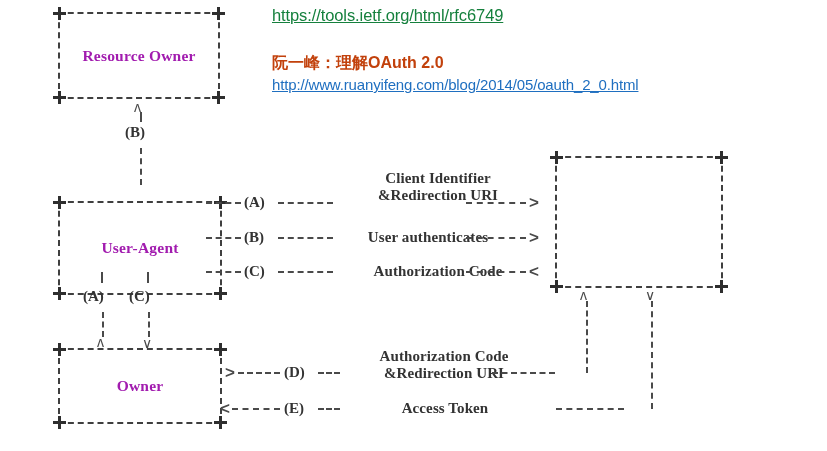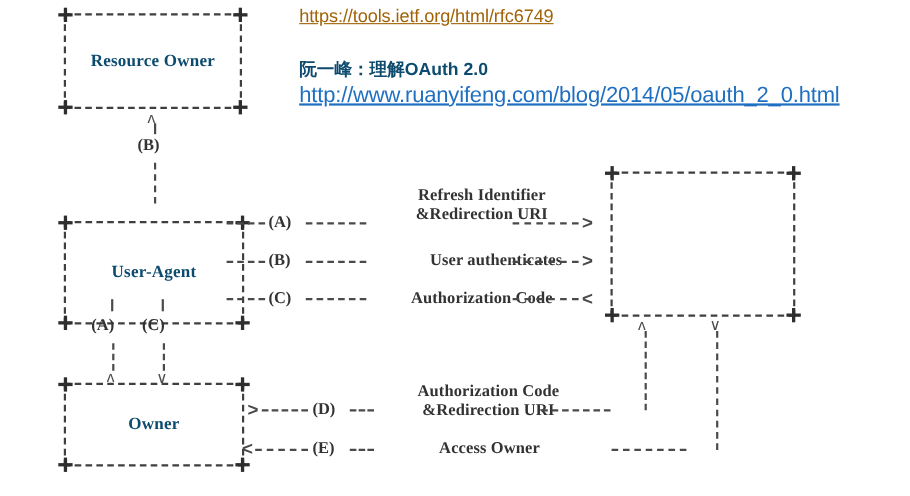--- a/index.html
+++ b/index.html
@@ -14,35 +14,35 @@
     overflow: hidden;
     font-family: "Liberation Serif", serif;
     color: #3a3a3a;
   }
 
   
   .hdr { position: absolute; font-family: "Liberation Sans", sans-serif; }
   #link-rfc {
     left: 272px; top: 6px;
     font-size: 16.5px;
-    color: #a16207;
+    color: #15803d;
     text-decoration: underline;
     white-space: nowrap;
     letter-spacing: -0.1px;
   }
   #cn-title {
     left: 272px; top: 53px;
     font-size: 16px;
     font-weight: bold;
-    color: #0c4a6e;
+    color: #c2410c;
     white-space: nowrap;
   }
   #link-blog {
     left: 272px; top: 76px;
-    font-size: 20px;
+    font-size: 15px;
     color: #1F6FC0;
     text-decoration: underline;
     white-space: nowrap;
     letter-spacing: -0.15px;
   }
 
   
   .box {
     position: absolute;
     border: 2px dashed #3f3f3f;
@@ -50,21 +50,21 @@
     display: flex;
     align-items: center;
     justify-content: center;
     background: transparent;
   }
   .box .lbl {
     font-weight: bold;
     font-size: 15.5px;
     line-height: 1.15;
     text-align: center;
-    color: #0c4a6e;
+    color: #a21caf;
     letter-spacing: 0.2px;
   }
   
   .box .corner {
     position: absolute;
     width: 13px; height: 13px;
   }
   .box .corner::before, .box .corner::after {
     content: "";
     position: absolute;
@@ -164,30 +164,30 @@
 
 <span class="arrow arrow-v" style="left:134px; top:100px;">ʌ</span>
 <div class="vline" style="left:140px; top:112px; height:10px;"></div>
 <span class="tag" style="left:125px; top:124px;">(B)</span>
 <div class="vline" style="left:140px; top:148px; height:37px;"></div>
 
 <div class="hline" style="left:206px; top:202px; width:35px;"></div>
 <span class="tag" style="left:244px; top:194px;">(A)</span>
 <div class="hline" style="left:278px; top:202px; width:55px;"></div>
 <div class="flowtext" style="left:338px; top:170px; width:200px;">
-  <span>Refresh Identifier</span><br>
+  <span>Client Identifier</span><br>
   <span>&amp;Redirection URI</span>
 </div>
 <div class="hline" style="left:466px; top:202px; width:60px;"></div>
 <span class="arrow arrow-h" style="left:529px; top:194px;">&gt;</span>
 
 <div class="hline" style="left:206px; top:237px; width:35px;"></div>
 <span class="tag" style="left:244px; top:229px;">(B)</span>
 <div class="hline" style="left:278px; top:237px; width:55px;"></div>
-<div class="flowtext" style="left:351px; top:229px; width:200px;">
+<div class="flowtext" style="left:328px; top:229px; width:200px;">
   <span>User authenticates</span>
 </div>
 <div class="hline" style="left:466px; top:237px; width:60px;"></div>
 <span class="arrow arrow-h" style="left:529px; top:229px;">&gt;</span>
 
 <div class="hline" style="left:206px; top:271px; width:35px;"></div>
 <span class="tag" style="left:244px; top:263px;">(C)</span>
 <div class="hline" style="left:278px; top:271px; width:55px;"></div>
 <div class="flowtext" style="left:338px; top:263px; width:200px;">
   <span>Authorization Code</span>
@@ -213,21 +213,21 @@
   <span>Authorization Code</span><br>
   <span>&amp;Redirection URI</span>
 </div>
 <div class="hline" style="left:492px; top:372px; width:63px;"></div>
 
 <span class="arrow arrow-h" style="left:220px; top:400px;">&lt;</span>
 <div class="hline" style="left:232px; top:408px; width:48px;"></div>
 <span class="tag" style="left:284px; top:400px;">(E)</span>
 <div class="hline" style="left:318px; top:408px; width:22px;"></div>
 <div class="flowtext" style="left:339px; top:400px; width:212px;">
-  <span>Access Owner</span><br>
+  <span>Access Token</span><br>
 </div>
 <div class="hline" style="left:556px; top:408px; width:68px;"></div>
 
 <span class="arrow arrow-v" style="left:580px; top:288px;">ʌ</span>
 <div class="vline" style="left:586px; top:301px; height:72px;"></div>
 
 <span class="arrow arrow-v" style="left:645px; top:288px;">∨</span>
 <div class="vline" style="left:651px; top:301px; height:108px;"></div>
 
 </body></html>

